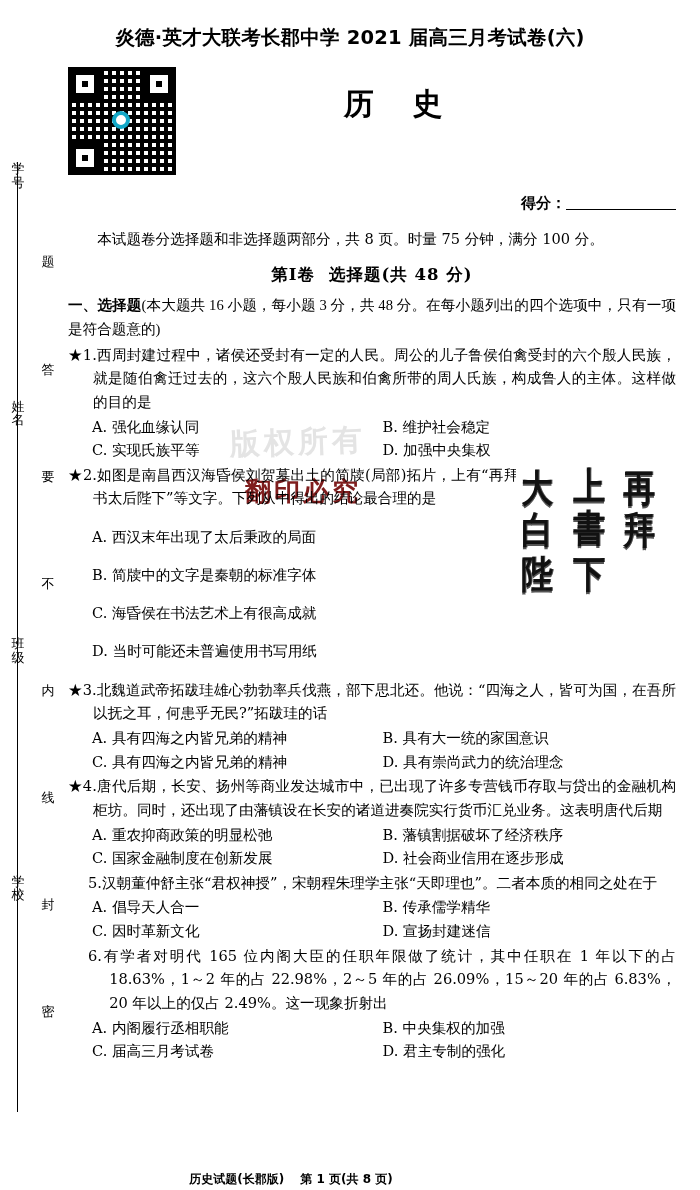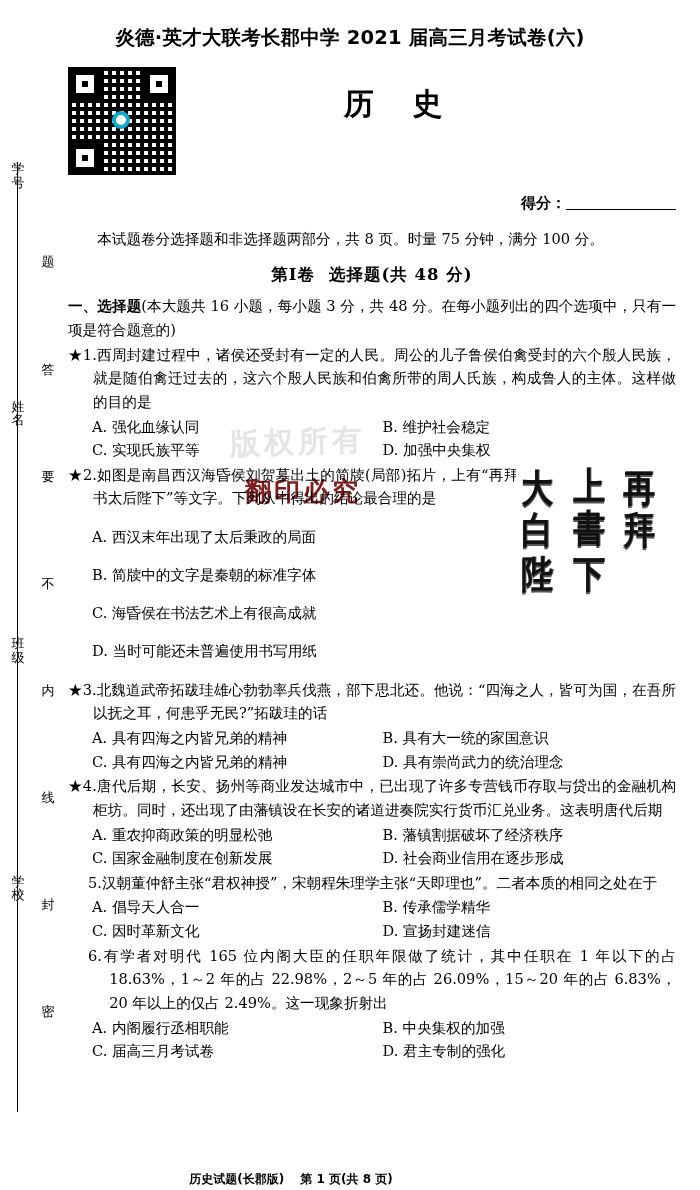--- a/index.html
+++ b/index.html
@@ -148,20 +148,21 @@
     text-align: center;
     font-size: 16.5px;
     font-weight: bold;
     margin: 11px 0 6px 0;
     letter-spacing: 1px;
   }
   .sec-title .gap { display: inline-block; width: 14px; }
   .q-head {
     margin: 5px 0 1px 0;
     text-align: justify;
+    font-family: Liberation Serif, serif;
   }
   .q-head b { font-weight: bold; }
   .hang {
     padding-left: 1.72em;
     text-indent: -1.72em;
     text-align: justify;
     margin: 1px 0;
   }
   .hang.num-plain {
     padding-left: 1.45em;

